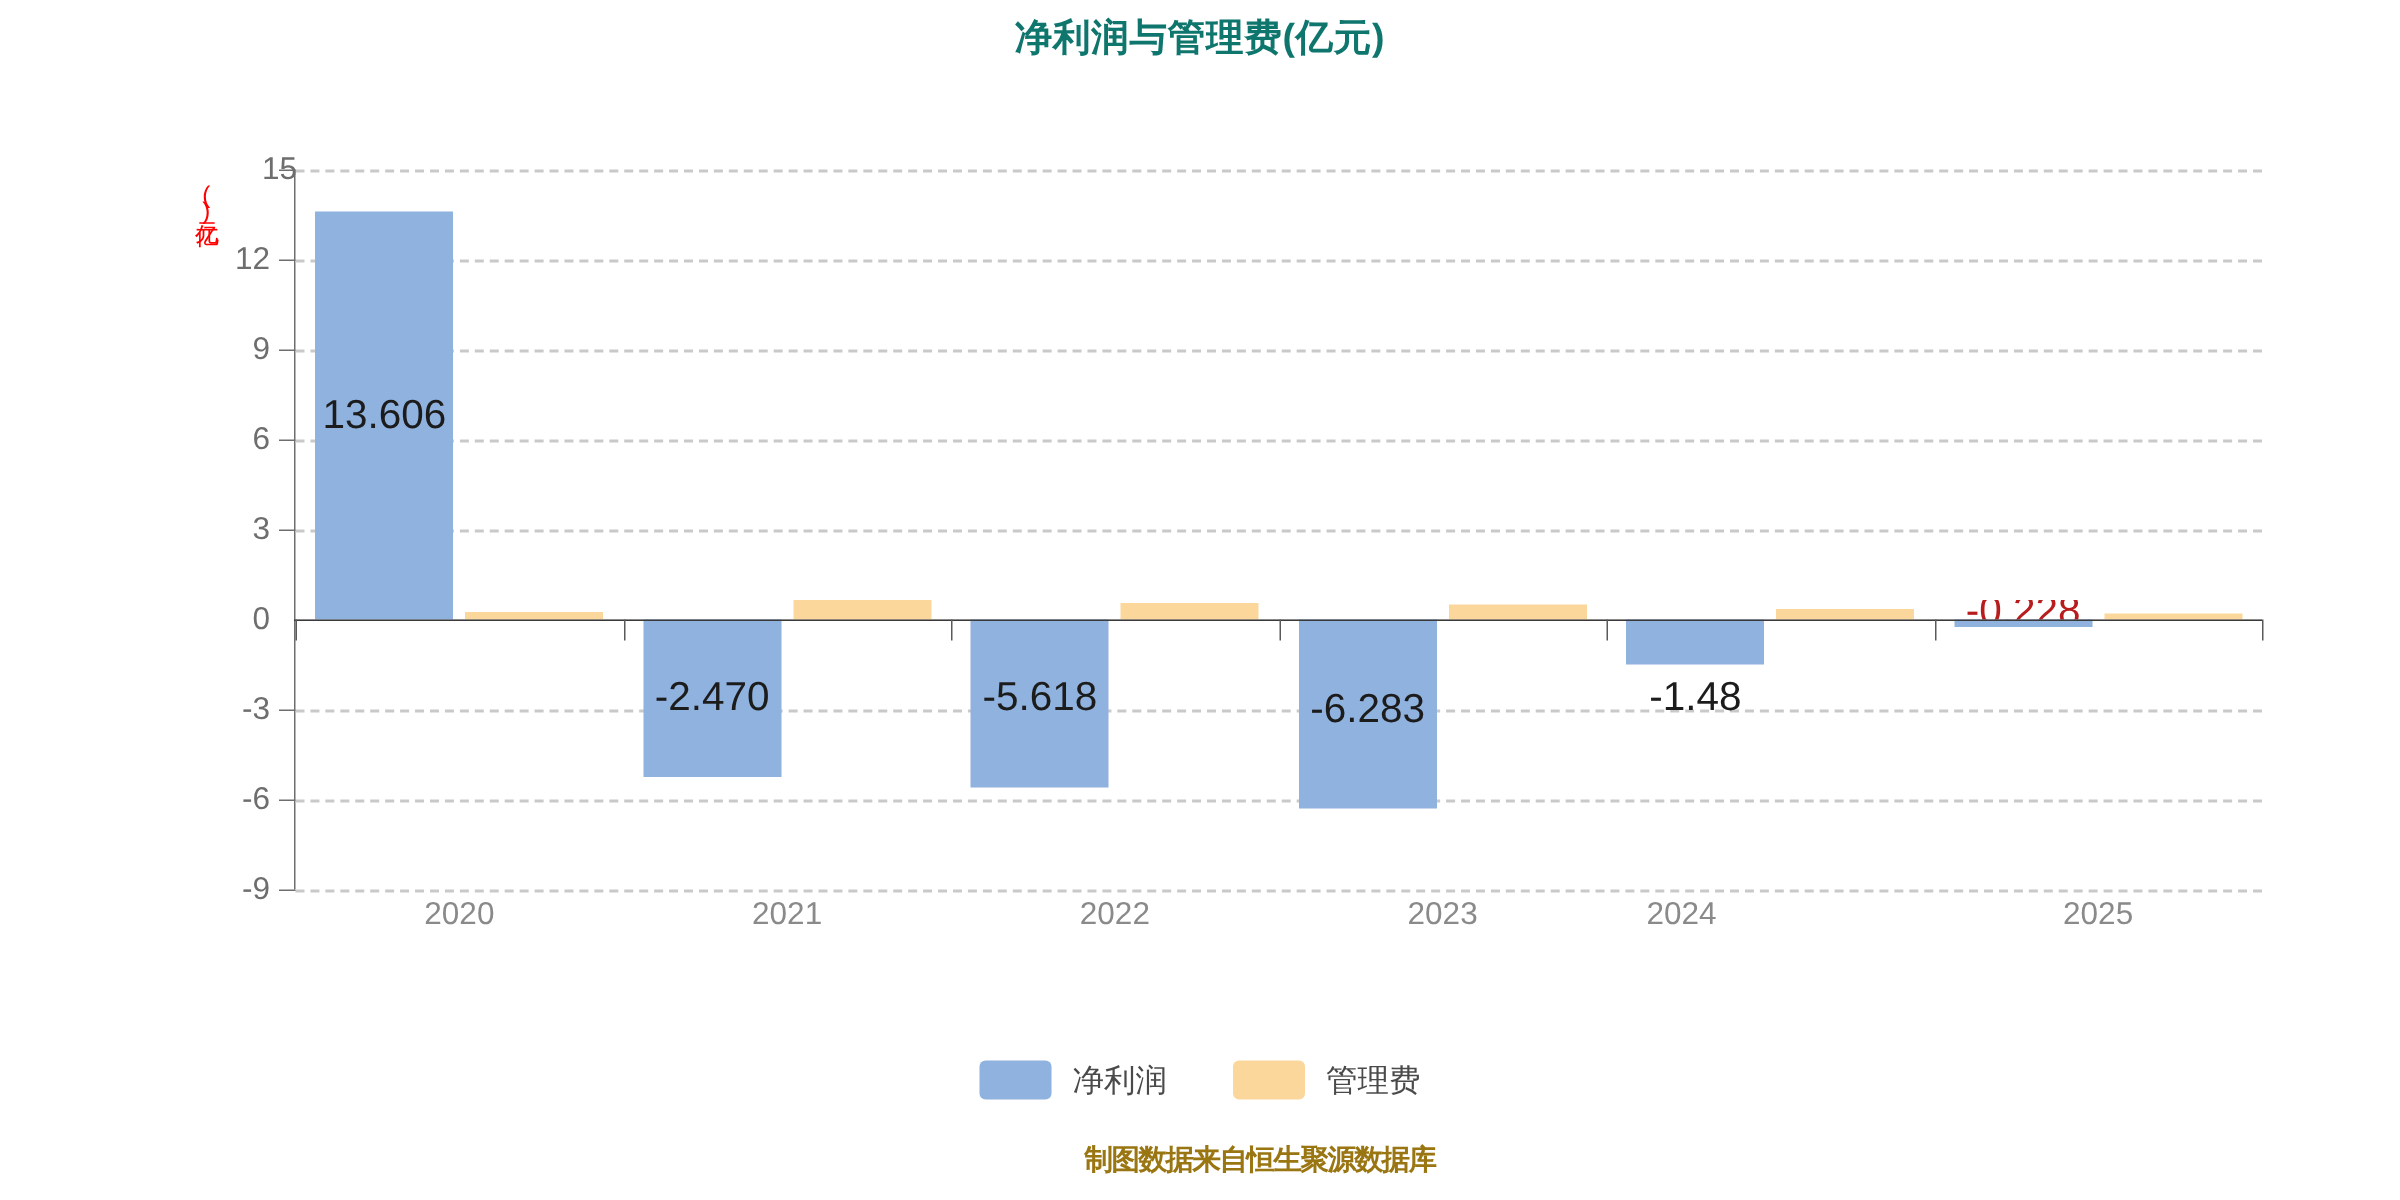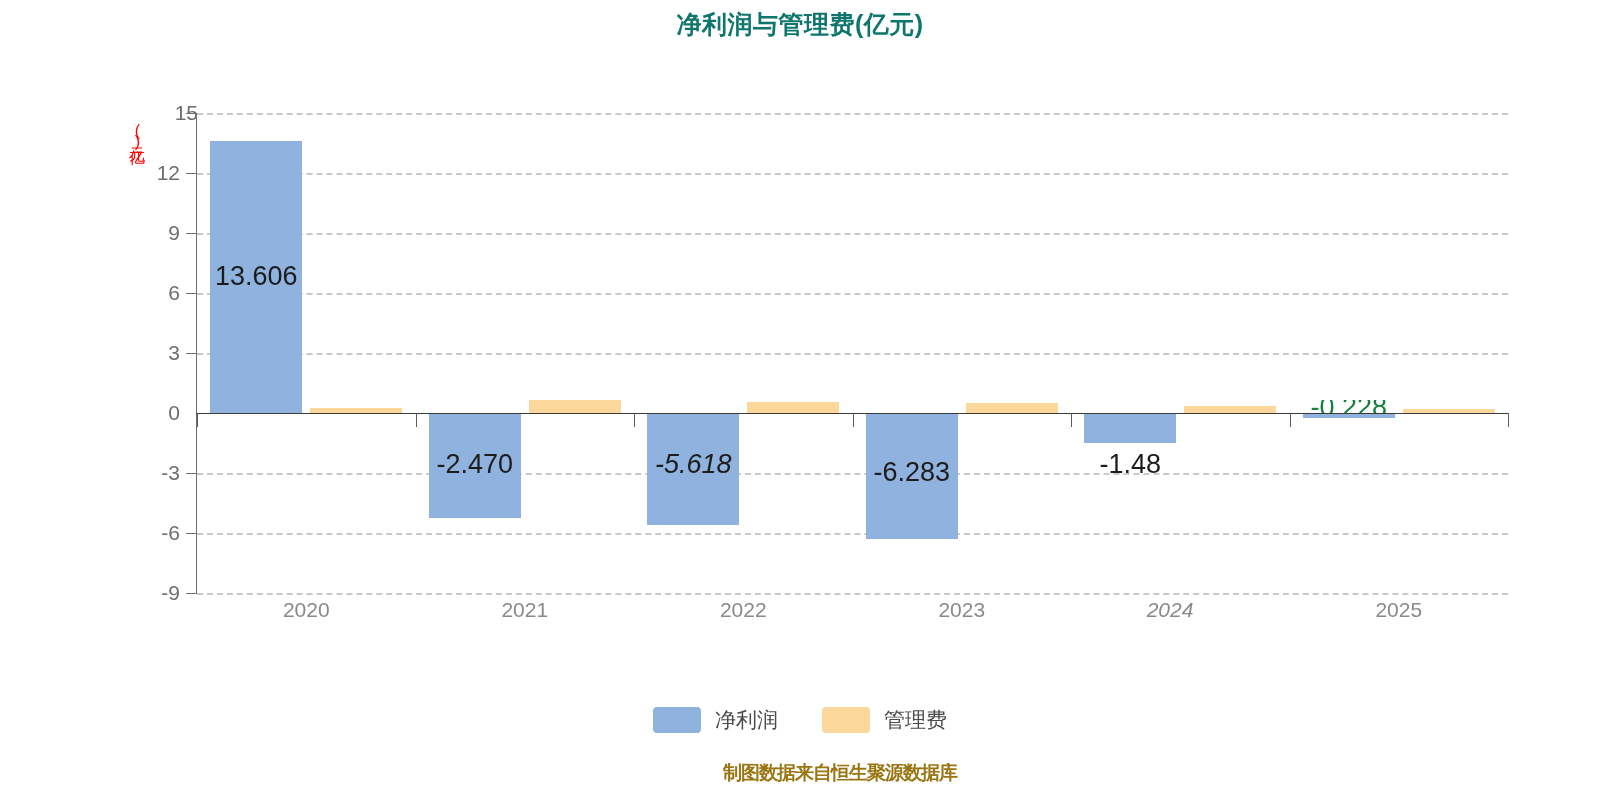--- a/index.html
+++ b/index.html
@@ -37,21 +37,21 @@
   .xlabels{position:absolute;left:0;top:598px;width:1600px;height:30px;}
   .xlab{position:absolute;width:200px;text-align:center;font-size:21px;color:#8a8a8a;
         transform:translateX(-100px);}
 
   .bar{position:absolute;}
   .bar.np{background:#8fb2de;}
   .bar.mf{background:#fbd79b;}
 
   .barlabel{position:absolute;font-size:27px;color:#1c1c1c;white-space:nowrap;
             transform:translateX(-50%);}
-  .barlabel.clipped{color:#15803d;overflow:hidden;height:13px;line-height:15px;}
+  .barlabel.clipped{color:#b91c1c;overflow:hidden;height:13px;line-height:15px;}
 
   .legend{position:absolute;left:0;top:700px;width:1600px;height:40px;
           display:flex;align-items:center;justify-content:center;gap:0;}
   .legend-item{display:flex;align-items:center;margin:0 22px;}
   .legend-swatch{width:48px;height:26px;border-radius:4px;margin-right:14px;}
   .legend-text{font-size:21px;color:#4a4a4a;}
 
   .footer{position:absolute;left:0;top:760px;width:1600px;text-align:center;
           font-size:19px;color:#9a7613;font-weight:bold;letter-spacing:-1px;padding-left:40px;}
 </style>
@@ -78,21 +78,21 @@
       <div class="gridline" style="top: 420px;"></div>
       <div class="gridline" style="top: 480px;"></div>
       <div class="bar np" style="left: 13.25px; top: 27.88px; width: 92px; height: 272.12px;"></div>
       <div class="bar mf" style="left: 113.25px; top: 294.6px; width: 92px; height: 5.4px;"></div>
       <div class="barlabel" style="left: 59.25px; top: 147.94px;">13.606</div>
       <div class="bar np" style="left: 231.75px; top: 300px; width: 92px; height: 104.5px;"></div>
       <div class="bar mf" style="left: 331.75px; top: 286.8px; width: 92px; height: 13.2px;"></div>
       <div class="barlabel" style="left: 277.75px; top: 336px;">-2.470</div>
       <div class="bar np" style="left: 450.25px; top: 300px; width: 92px; height: 112.36px;"></div>
       <div class="bar mf" style="left: 550.25px; top: 288.8px; width: 92px; height: 11.2px;"></div>
-      <div class="barlabel" style="left: 496.25px; top: 336px; font-style: italic;">-5.618</div>
+      <div class="barlabel" style="left: 496.25px; top: 336px;">-5.618</div>
       <div class="bar np" style="left: 668.75px; top: 300px; width: 92px; height: 125.66px;"></div>
       <div class="bar mf" style="left: 768.75px; top: 289.8px; width: 92px; height: 10.2px;"></div>
       <div class="barlabel" style="left: 714.75px; top: 344px;">-6.283</div>
       <div class="bar np" style="left: 887.25px; top: 300px; width: 92px; height: 29.6px;"></div>
       <div class="bar mf" style="left: 987.25px; top: 293px; width: 92px; height: 7px;"></div>
       <div class="barlabel" style="left: 933.25px; top: 336px;">-1.48</div>
       <div class="bar np" style="left: 1105.75px; top: 300px; width: 92px; height: 4.56px;"></div>
       <div class="bar mf" style="left: 1205.75px; top: 295.6px; width: 92px; height: 4.4px;"></div>
       <div class="barlabel clipped" style="left: 1151.75px; top: 287px;">-0.228</div>
     </div>
@@ -125,21 +125,21 @@
       <div class="xtick" style="left: 852.5px;"></div>
       <div class="xtick" style="left: 1071px;"></div>
       <div class="xtick" style="left: 1289.5px;"></div>
       <div class="xtick" style="left: 1508px;"></div>
     </div>
   <div class="xlabels" id="x-labels">
       <div class="xlab" style="left: 306.25px;">2020</div>
       <div class="xlab" style="left: 524.75px;">2021</div>
       <div class="xlab" style="left: 743.25px;">2022</div>
       <div class="xlab" style="left: 961.75px;">2023</div>
-      <div class="xlab" style="left: 1170px; font-style: italic;">2024</div>
+      <div class="xlab" style="left: 1121px;">2024</div>
       <div class="xlab" style="left: 1398.75px;">2025</div>
     </div>
 
   <div class="legend" id="legend">
       <div class="legend-item">
         <span class="legend-swatch" style="background: rgb(143, 178, 222);"></span>
         <span class="legend-text">净利润</span>
       </div>
       <div class="legend-item">
         <span class="legend-swatch" style="background: rgb(251, 215, 155);"></span>

